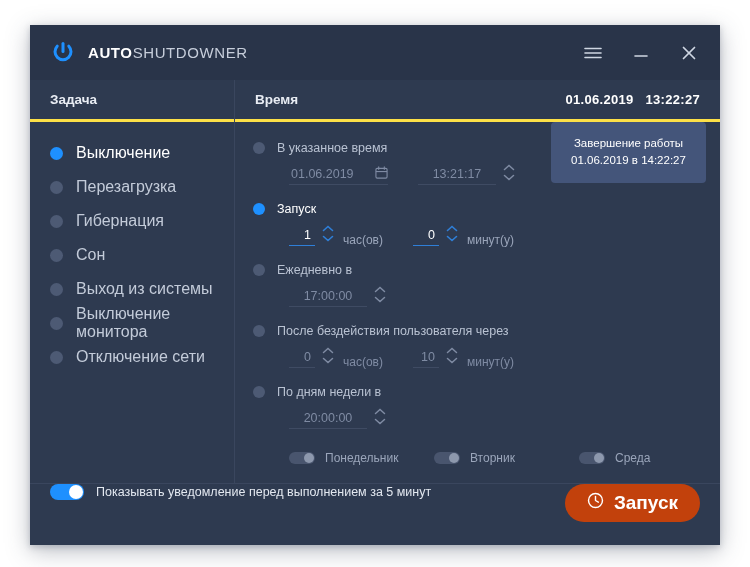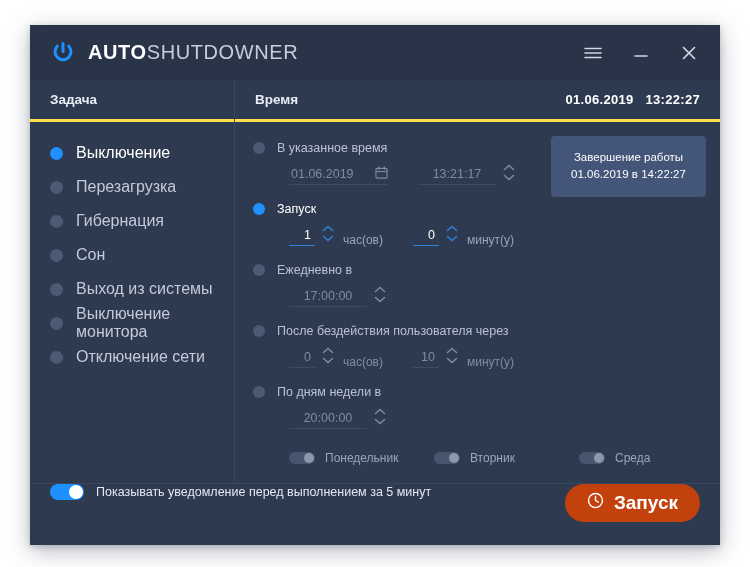--- a/index.html
+++ b/index.html
@@ -21,21 +21,21 @@
   
   .titlebar {
     height: 55px; flex: 0 0 55px;
     background: #293449;
     display: flex; align-items: center;
     padding: 0 14px 0 20px;
     position: relative;
   }
   .logo-icon { width: 26px; height: 26px; flex: 0 0 26px; margin-right: 12px; }
   .app-title {
-    font-size: 20px; color: #dfe4ec; letter-spacing: .6px;
+    font-size: 15px; color: #dfe4ec; letter-spacing: .6px;
   }
   .app-title b { color: #ffffff; font-weight: bold; }
   .app-title span.light { color: #c7cedb; font-weight: normal; }
   .win-controls { margin-left: auto; display: flex; align-items: center; gap: 26px; padding-right: 6px; }
   .win-btn {
     width: 22px; height: 22px; display: flex; align-items: center; justify-content: center;
     cursor: pointer;
   }
   .win-btn svg { display: block; }
   
@@ -116,21 +116,21 @@
   }
   .sw i {
     position: absolute; top: 1px; width: 10px; height: 10px; border-radius: 50%;
     background: #8d98ad; left: 1px; display: block;
   }
   .sw.on i { left: 15px; }
   .day-label { font-size: 12px; color: #9aa5ba; }
 
   
   .notice {
-    position: absolute; right: 14px; top: 14px;
+    position: absolute; right: 14px; top: 0;
     width: 155px; padding: 13px 8px;
     background: #445madd; background: #44557a;
     border-radius: 4px; text-align: center;
     font-size: 11.5px; color: #ffffff; line-height: 1.5;
   }
 
   
   .footer {
     height: 62px; flex: 0 0 62px;
     border-top: 1px solid #3a465e;

